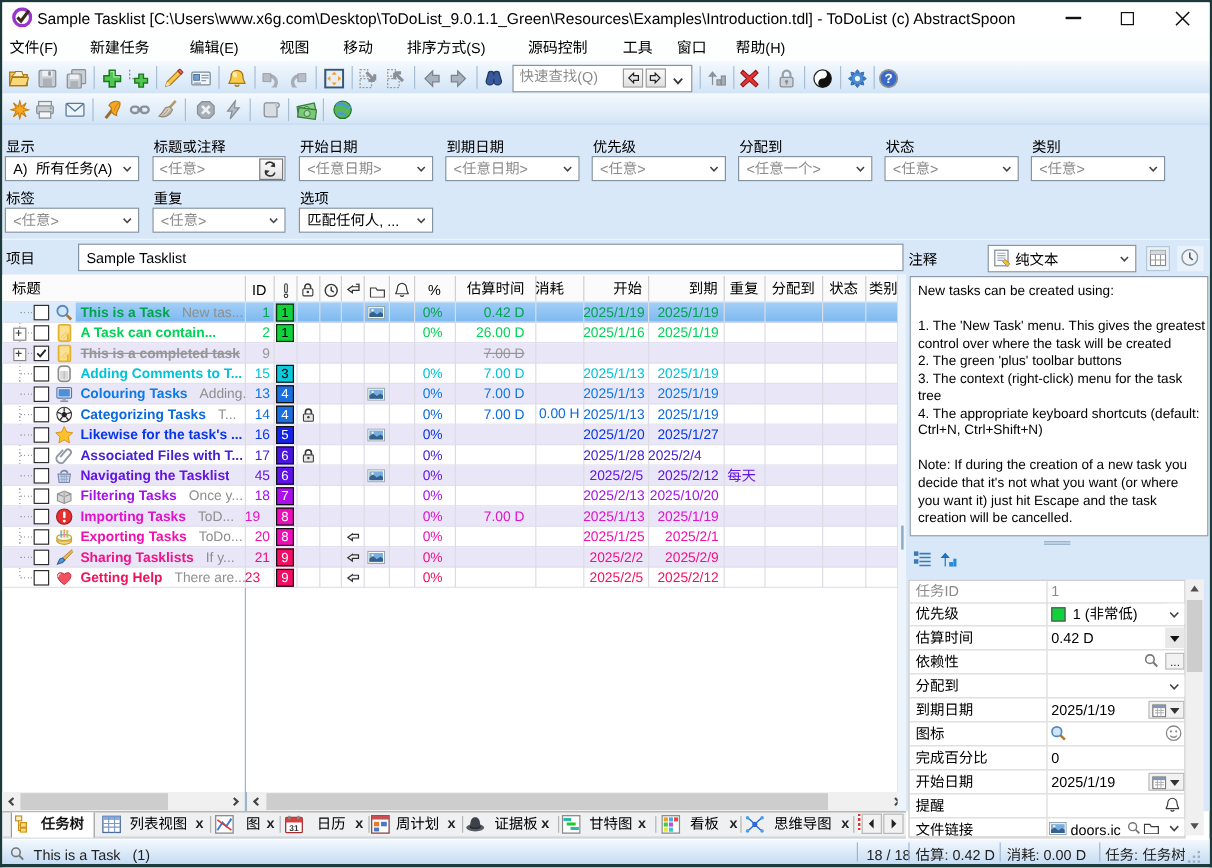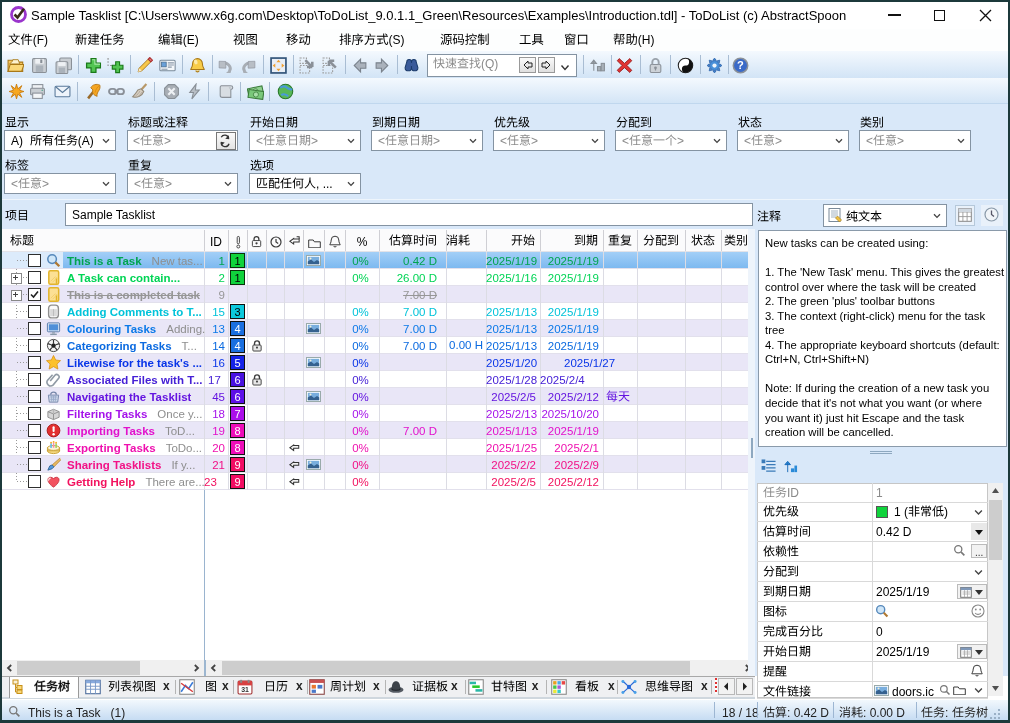--- a/index.html
+++ b/index.html
@@ -1055,28 +1055,28 @@
     <div style="position:absolute;left:0;top:1px;width:13px;text-align:center;font-size:11px;color:#fff">5</div>
   </div>
 <div class="abs" style="left:306px;top:357px;"><svg width="15" height="11" viewBox="0 0 15 11">
       <rect x="0.5" y="0.5" width="14" height="10" fill="#fff" stroke="#9aa"></rect>
       <rect x="1.8" y="1.8" width="11.4" height="7.4" fill="#79aede"></rect>
       <path d="M1.8 6.5 L5 4.5 L8 7 L11 5 L13.2 6.5 L13.2 9.2 H1.8 Z" fill="#35618f"></path>
       <circle cx="4.5" cy="3.6" r="1" fill="#f4f0d8"></circle>
     </svg></div>
 <div class="abs" style="left:345px;top:357px;width:31px;text-align:center;font-size:11.5px;color:#0935e8">0%</div>
 <div class="abs" style="left:486px;top:357px;width:50px;text-align:right;font-size:11.5px;color:#0935e8">2025/1/20</div>
-<div class="abs" style="left:564px;top:357px;width:59px;text-align:left;font-size:11.5px;color:#0935e8">2025/1/27</div>
+<div class="abs" style="left:540px;top:357px;width:59px;text-align:right;font-size:11.5px;color:#0935e8">2025/1/27</div>
 <div class="abs" style="left:17px;top:379px;width:11px;height:1px;background-image:repeating-linear-gradient(to right,#9a9a9a 0 1px,transparent 1px 3px)"></div>
 <div class="abs" style="left:28px;top:373px;width:13px;height:13px;background:#fff;border:1.5px solid #2e2e2e"></div>
 <div class="abs" style="left:46px;top:372px;"><svg width="15" height="15" viewBox="0 0 16 16">
       <path d="M4.5 9.5 L9.5 3.5 a2.6 2.6 0 0 1 4 3.3 L7.5 14 a4 4 0 0 1 -6 -5 L7 3" fill="none" stroke="#909aa5" stroke-width="1.7"></path>
     </svg></div>
 <div class="abs" style="left:67px;top:374px;font-size:11.5px;font-weight:700;color:#4520d6;white-space:nowrap;max-width:139px;overflow:hidden">Associated Files with T...</div>
-<div class="abs" style="left:204px;top:374px;width:21px;text-align:center;font-size:11.5px;color:#4520d6">17</div>
+<div class="abs" style="left:204px;top:374px;width:21px;text-align:right;font-size:11.5px;color:#4520d6">17</div>
 <div class="abs" style="left:230px;top:372px;width:15px;height:15px;background:#4913e0;border:1.5px solid #101010">
     <div style="position:absolute;left:0;top:1px;width:13px;text-align:center;font-size:11px;color:#fff">6</div>
   </div>
 <div class="abs" style="left:251px;top:373px;"><svg width="12" height="13" viewBox="0 0 13 13">
       <rect x="2" y="6" width="9" height="6.5" rx="1" fill="#e6e6e6" stroke="#3a3a3a"></rect>
       <path d="M3.8 6 V4.2 a2.7 2.7 0 0 1 5.4 0 V6" fill="none" stroke="#3a3a3a" stroke-width="1.5"></path>
       <circle cx="6.5" cy="8.8" r="1.1" fill="#3a3a3a"></circle>
     </svg></div>
 <div class="abs" style="left:345px;top:374px;width:31px;text-align:center;font-size:11.5px;color:#4520d6">0%</div>
 <div class="abs" style="left:486px;top:374px;width:50px;text-align:right;font-size:11.5px;color:#4520d6">2025/1/28</div>
@@ -1124,21 +1124,21 @@
 <div class="abs" style="left:486px;top:408px;width:50px;text-align:right;font-size:11.5px;color:#a512ea">2025/2/13</div>
 <div class="abs" style="left:540px;top:408px;width:59px;text-align:right;font-size:11.5px;color:#a512ea">2025/10/20</div>
 <div class="abs" style="left:17px;top:430px;width:11px;height:1px;background-image:repeating-linear-gradient(to right,#9a9a9a 0 1px,transparent 1px 3px)"></div>
 <div class="abs" style="left:28px;top:424px;width:13px;height:13px;background:#fff;border:1.5px solid #2e2e2e"></div>
 <div class="abs" style="left:46px;top:423px;"><svg width="15" height="15" viewBox="0 0 16 16">
       <circle cx="8" cy="8" r="6.8" fill="#e33030" stroke="#aa1818"></circle>
       <rect x="7" y="3.5" width="2.2" height="6" rx="1" fill="#fff"></rect>
       <circle cx="8.1" cy="12" r="1.3" fill="#fff"></circle>
     </svg></div>
 <div class="abs" style="left:67px;top:425px;font-size:11.5px;font-weight:700;color:#e211cc;white-space:nowrap;max-width:139px;overflow:hidden">Importing Tasks<span style="color:#8e8e8e;font-weight:400;padding-left:10px">ToD...</span></div>
-<div class="abs" style="left:204px;top:425px;width:21px;text-align:right;font-size:11.5px;color:#e211cc">19</div>
+<div class="abs" style="left:204px;top:425px;width:21px;text-align:left;font-size:11.5px;color:#e211cc">19</div>
 <div class="abs" style="left:230px;top:423px;width:15px;height:15px;background:#ee0cb9;border:1.5px solid #101010">
     <div style="position:absolute;left:0;top:1px;width:13px;text-align:center;font-size:11px;color:#fff">8</div>
   </div>
 <div class="abs" style="left:345px;top:425px;width:31px;text-align:center;font-size:11.5px;color:#e211cc">0%</div>
 <div class="abs" style="left:379px;top:425px;width:58px;text-align:right;font-size:11.5px;color:#e211cc;">7.00 D</div>
 <div class="abs" style="left:486px;top:425px;width:50px;text-align:right;font-size:11.5px;color:#e211cc">2025/1/13</div>
 <div class="abs" style="left:540px;top:425px;width:59px;text-align:right;font-size:11.5px;color:#e211cc">2025/1/19</div>
 <div class="abs" style="left:17px;top:447px;width:11px;height:1px;background-image:repeating-linear-gradient(to right,#9a9a9a 0 1px,transparent 1px 3px)"></div>
 <div class="abs" style="left:28px;top:441px;width:13px;height:13px;background:#fff;border:1.5px solid #2e2e2e"></div>
 <div class="abs" style="left:46px;top:440px;"><svg width="15" height="15" viewBox="0 0 16 16">

